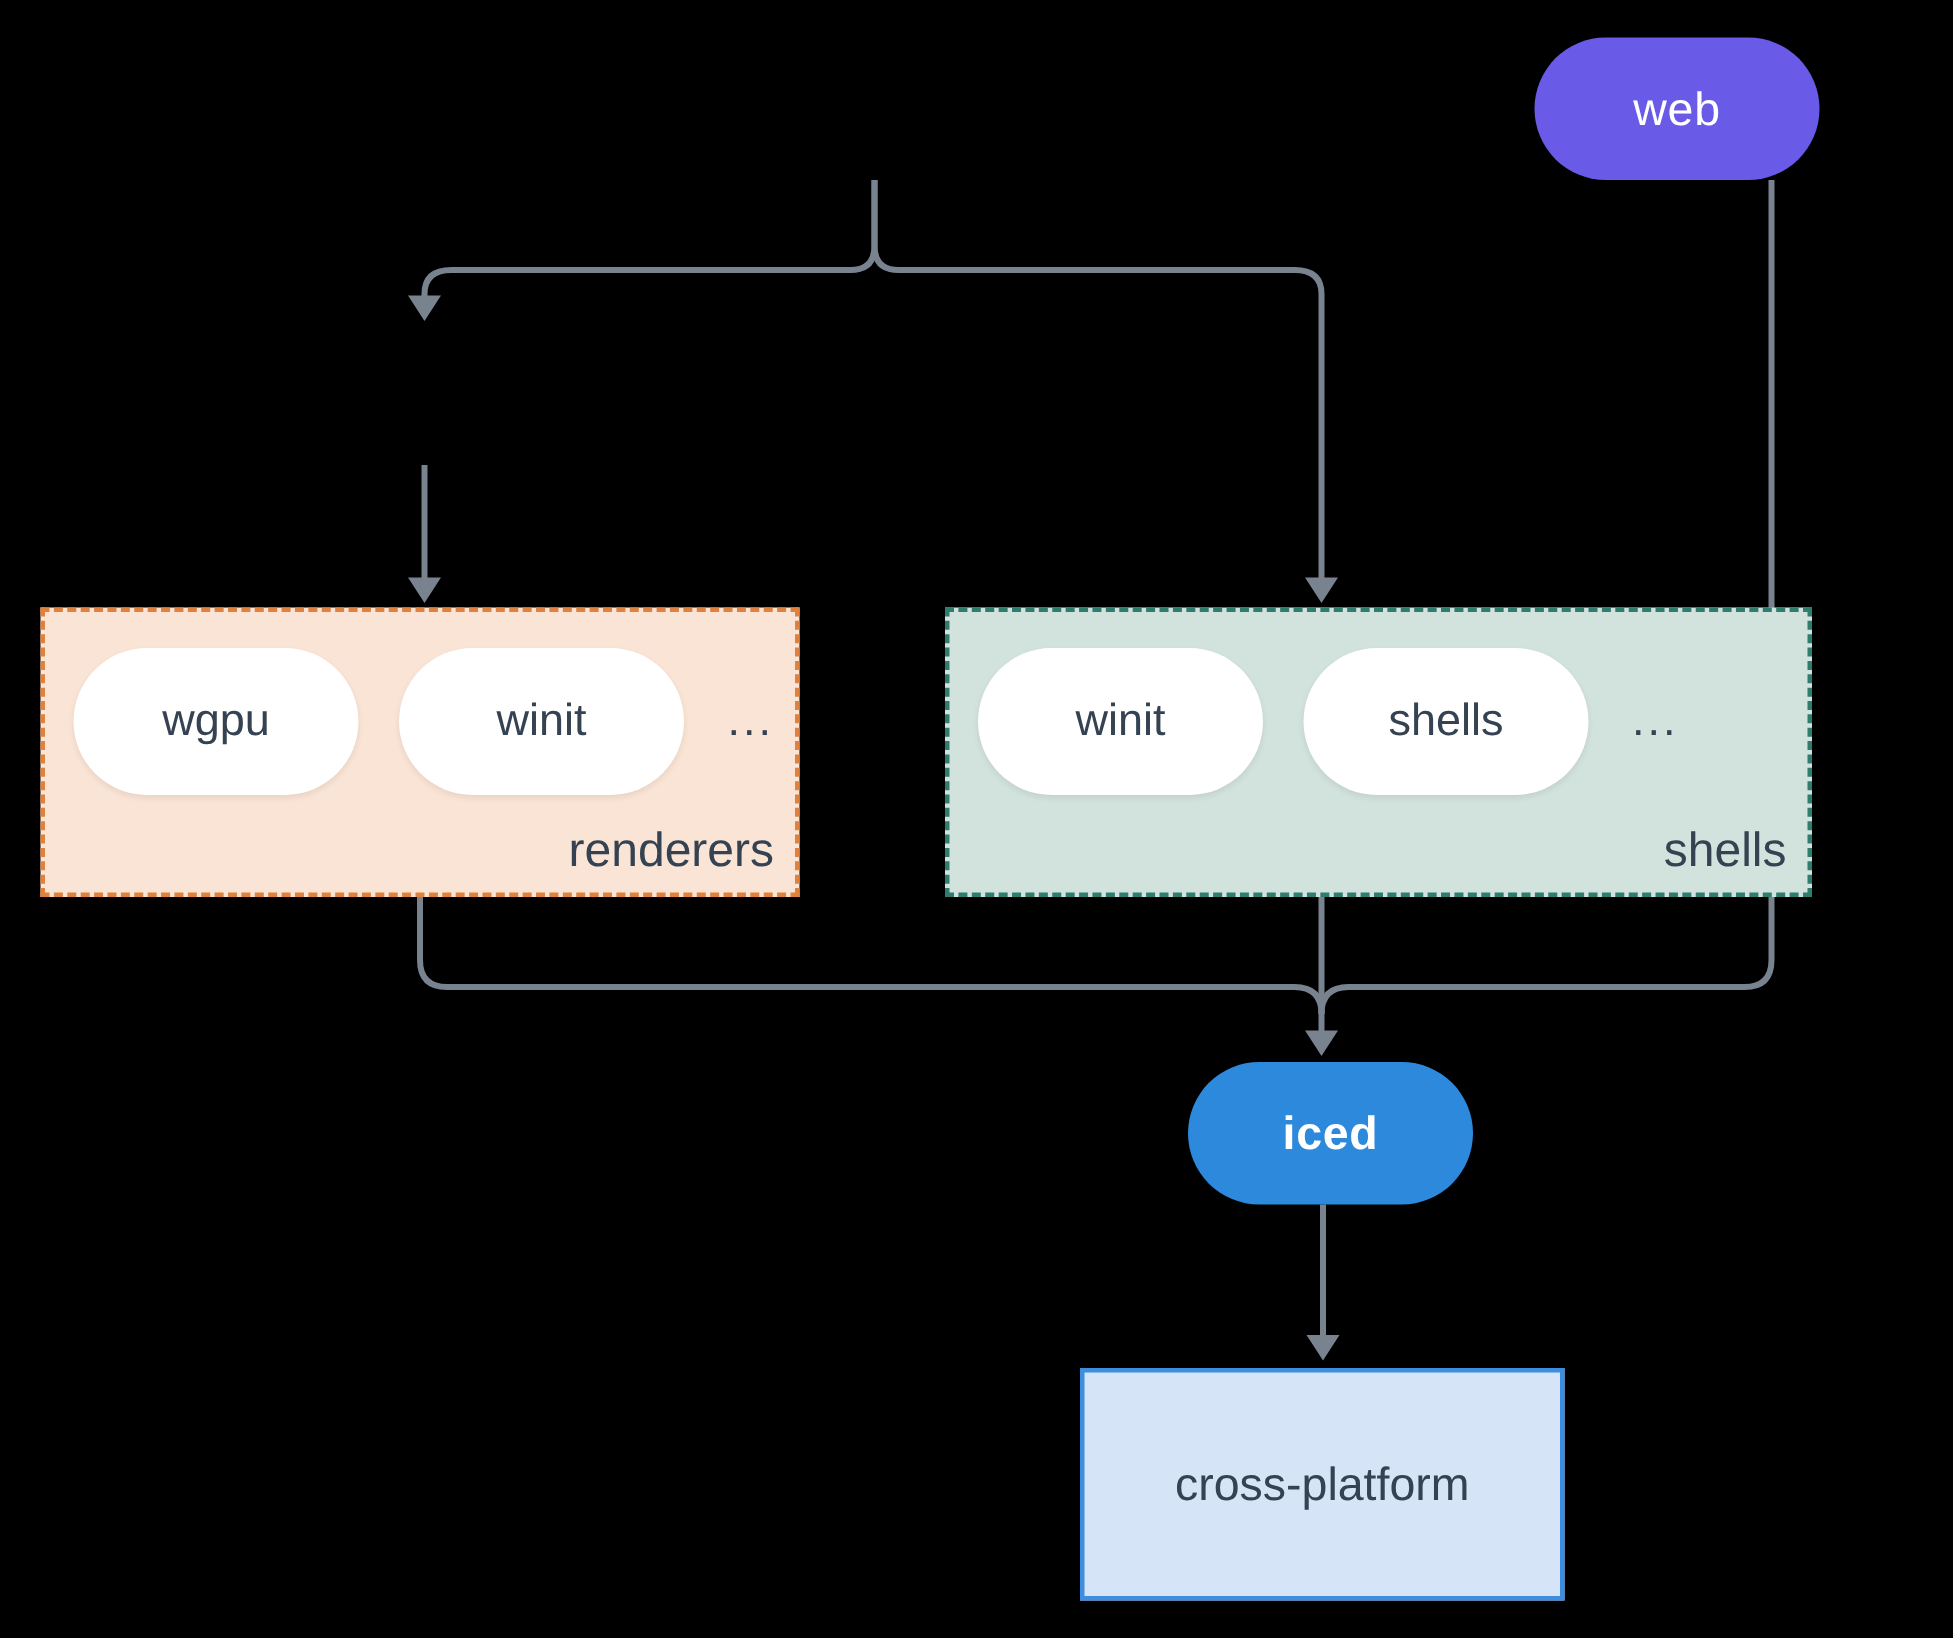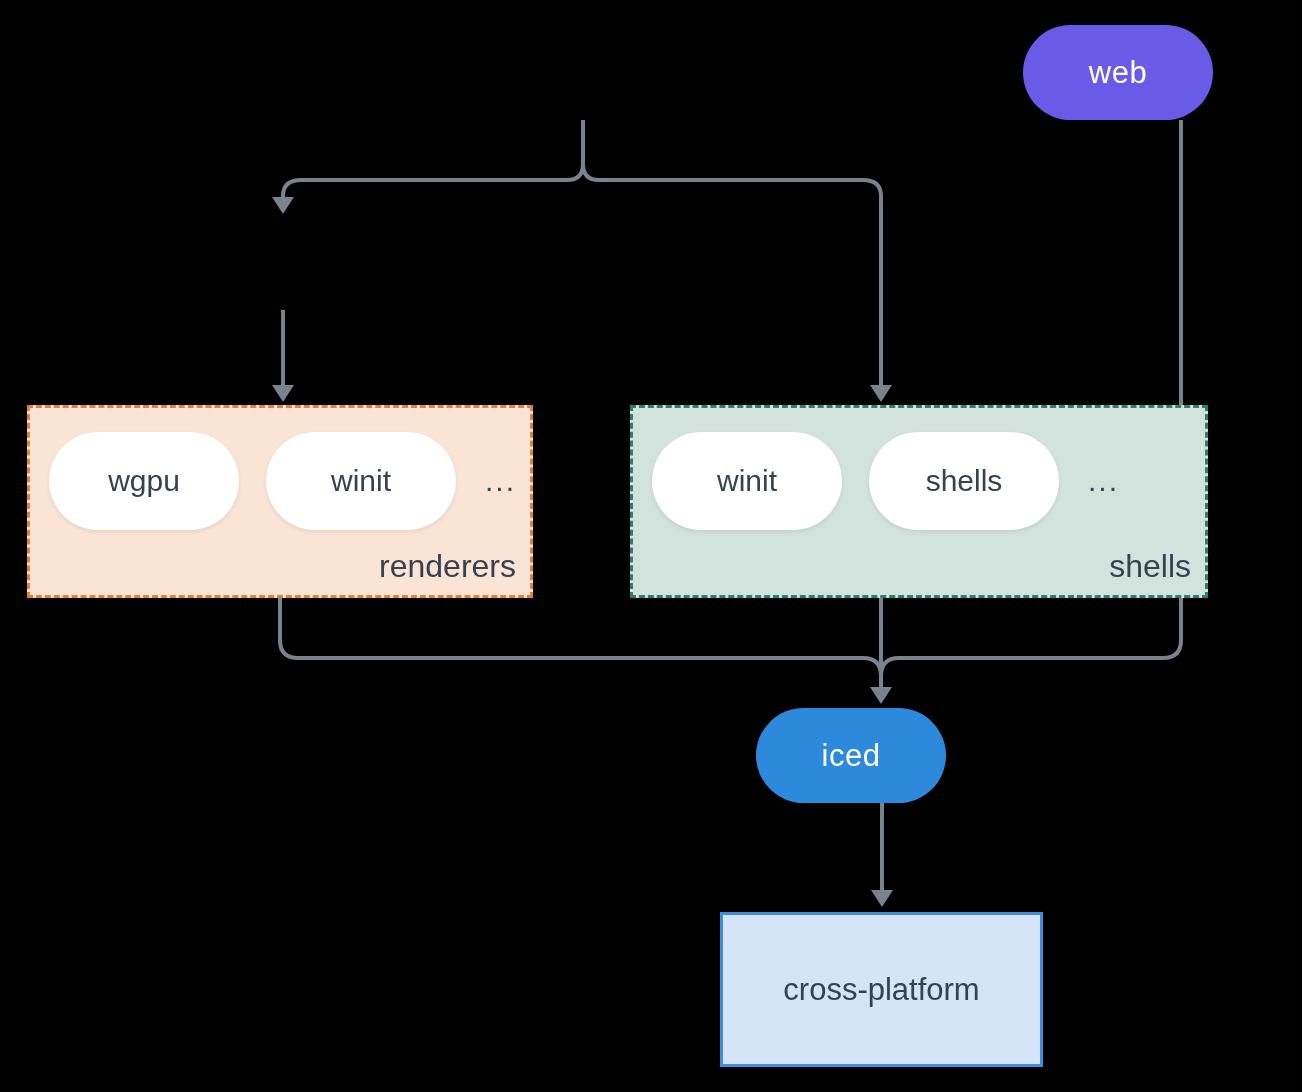--- a/index.html
+++ b/index.html
@@ -104,21 +104,21 @@
     align-items: center;
     justify-content: center;
     font-size: 31px;
     line-height: 46px;
     color: #344251;
     text-align: center;
   }
   #node-native   { left: 487px; top: 25px; }
   #node-web      { left: 1023px; top: 25px; }
   #node-graphics { left: 188px; top: 215px; }
-  #node-iced     { left: 756px; top: 708px; }
+  #node-iced     { left: 792px; top: 708px; font-weight: bold; }
 </style>
 </head>
 <body>
 
 <div id="canvas">
 
   <svg id="edges" viewBox="0 0 1302 1092" xmlns="http://www.w3.org/2000/svg">
     <g stroke="#78838F" stroke-width="4" fill="none">
       <path d="M583 120 L583 164 Q583 180 567 180 L301 180 Q283 180 283 196 L283 198"></path>
       <path d="M583 120 L583 164 Q583 180 599 180 L863 180 Q881 180 881 196 L881 386"></path>

